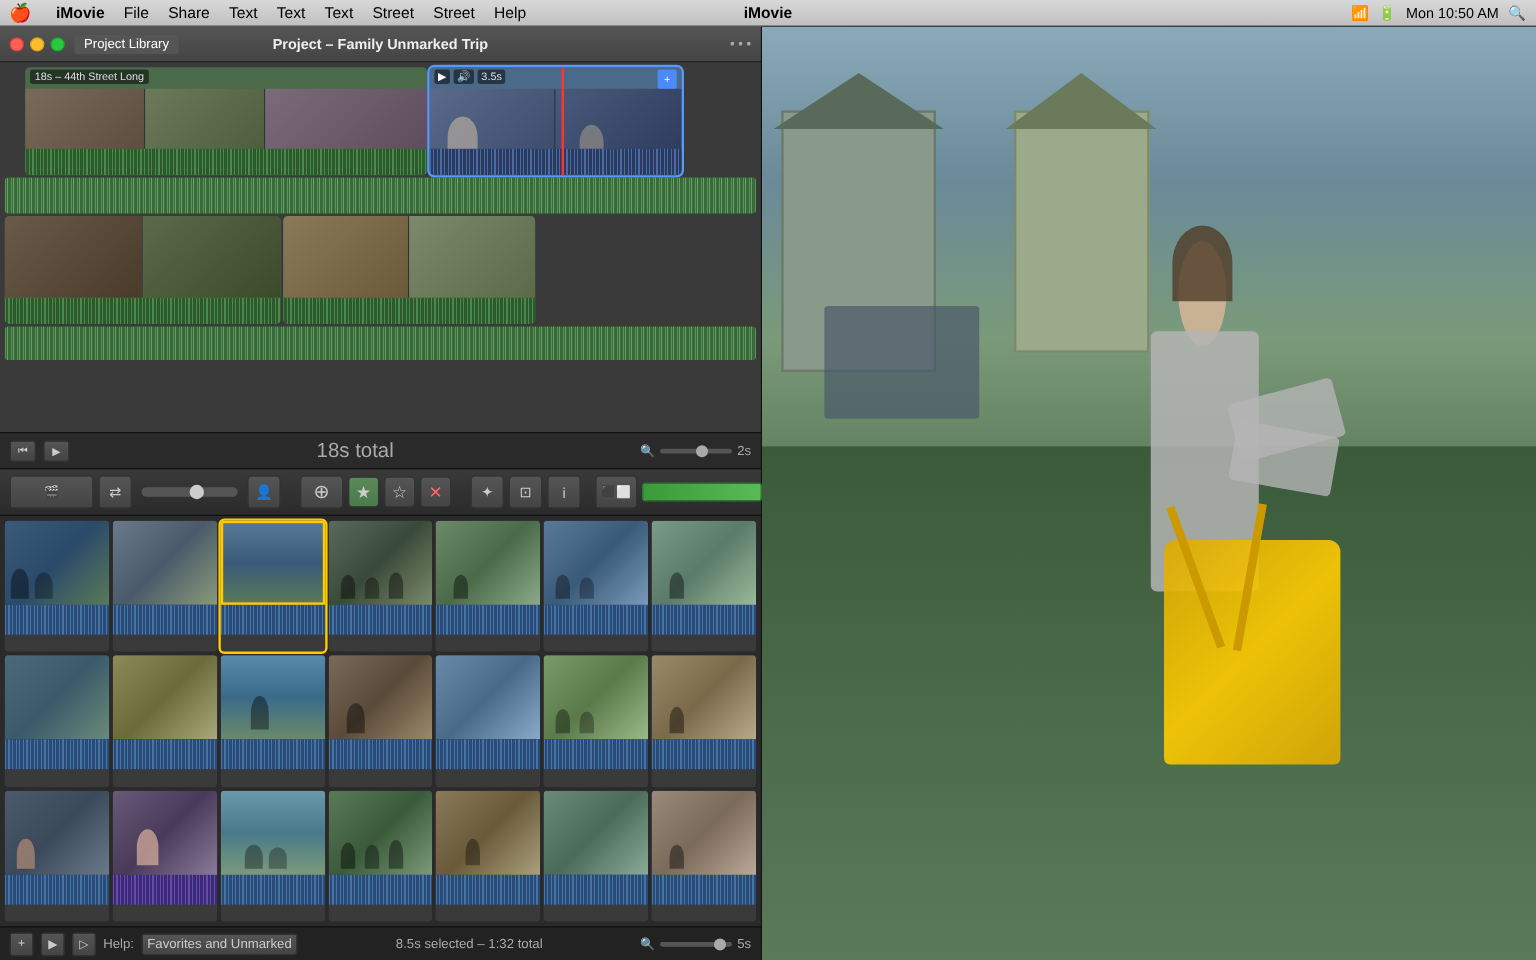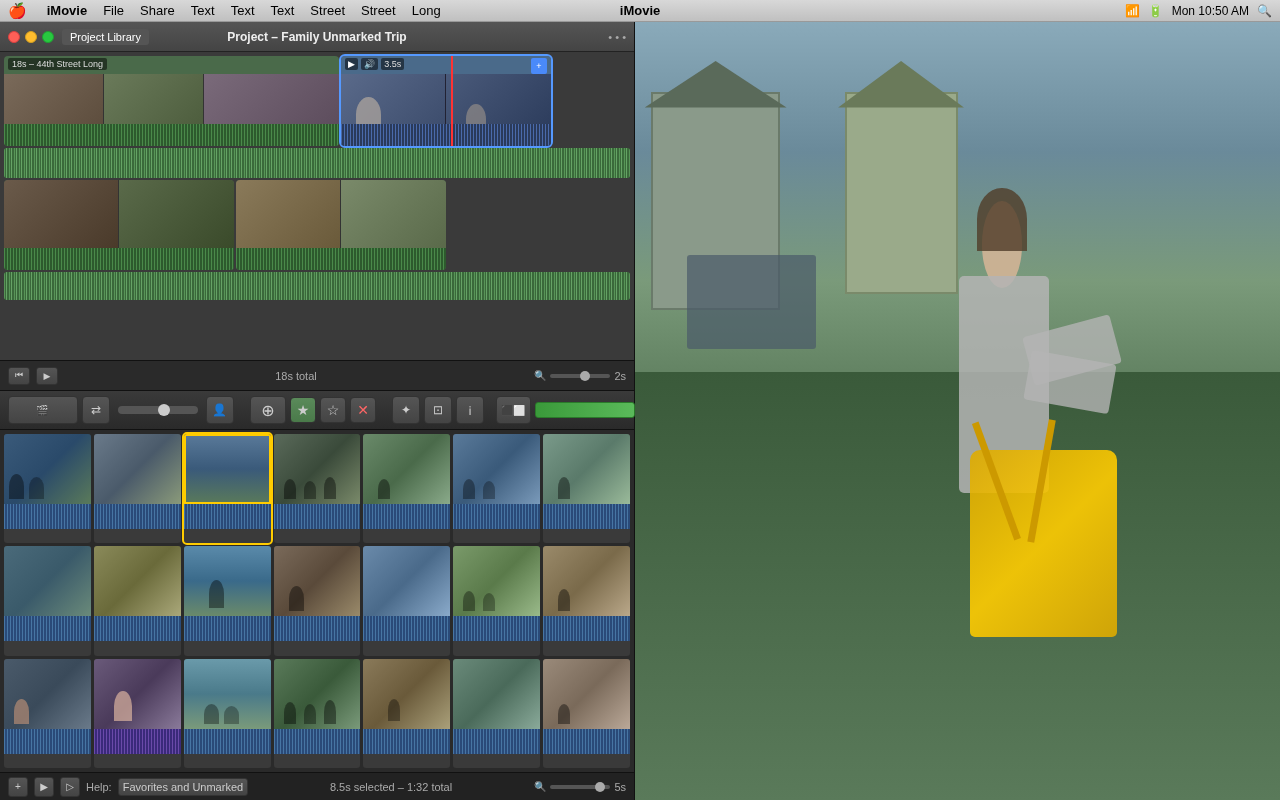--- a/index.html
+++ b/index.html
@@ -149,21 +149,21 @@
       align-items: center;
       justify-content: center;
       cursor: pointer;
       color: #ccc;
       font-size: 9px;
     }
     .timeline-info {
       flex: 1;
       text-align: center;
       color: #aaa;
-      font-size: 11px;
+      font-size: 17px;
     }
     .zoom-control {
       display: flex;
       align-items: center;
       gap: 4px;
     }
     .zoom-track {
       width: 60px;
       height: 4px;
       background: #555;
@@ -368,21 +368,21 @@
 <div id="menu-bar">
   <span class="menu-apple">🍎</span>
   <span class="menu-item app-name">iMovie</span>
   <span class="menu-item">File</span>
   <span class="menu-item">Share</span>
   <span class="menu-item">Text</span>
   <span class="menu-item">Text</span>
   <span class="menu-item">Text</span>
   <span class="menu-item">Street</span>
   <span class="menu-item">Street</span>
-  <span class="menu-item">Long</span>
+  <span class="menu-item">Help</span>
   <div class="menu-title">iMovie</div>
   <div class="menu-bar-right">
     <span>📶</span>
     <span>🔋</span>
     <span>Mon 10:50 AM</span>
     <span>🔍</span>
   </div>
 </div>
 
 <div id="main-area">
@@ -397,21 +397,21 @@
       </div>
       <div class="project-tabs">
         <div class="project-tab active">Project Library</div>
       </div>
       <div class="project-title">Project – Family Unmarked Trip</div>
       <div class="project-dots">• • •</div>
     </div>
 
     <div id="timeline-area">
 
-      <div style="display:flex; margin: 4px 4px 0; gap:2px; position:relative;">
+      <div style="display:flex; margin: 4px 21px 0; gap:2px; position:relative;">
 
         <div style="width:335px; height:90px; background:#4a6a4a; border-radius:4px; overflow:hidden; position:relative; flex-shrink:0;">
           <div style="position:absolute; top:2px; left:4px; color:#ddd; font-size:9px; background:rgba(0,0,0,0.5); padding:1px 4px; border-radius:2px; z-index:5;">18s – 44th Street Long</div>
           <div style="display:flex; height:68px; margin-top:18px;">
             <div style="width:100px; height:68px; background:linear-gradient(135deg,#7a6a5a,#5a4a3a); border-right:1px solid #333; flex-shrink:0;"></div>
             <div style="width:100px; height:68px; background:linear-gradient(135deg,#6a7a5a,#4a5a3a); border-right:1px solid #333; flex-shrink:0;"></div>
             <div style="width:135px; height:68px; background:linear-gradient(135deg,#7a6a7a,#5a4a5a); flex-shrink:0;"></div>
           </div>
           <div style="height:22px; background:#2d5a2d; position:absolute; bottom:0; left:0; right:0;">
             <div style="width:100%; height:100%; background:repeating-linear-gradient(90deg,#4a8a4a 0px,#4a8a4a 1px,transparent 1px,transparent 3px);"></div>

